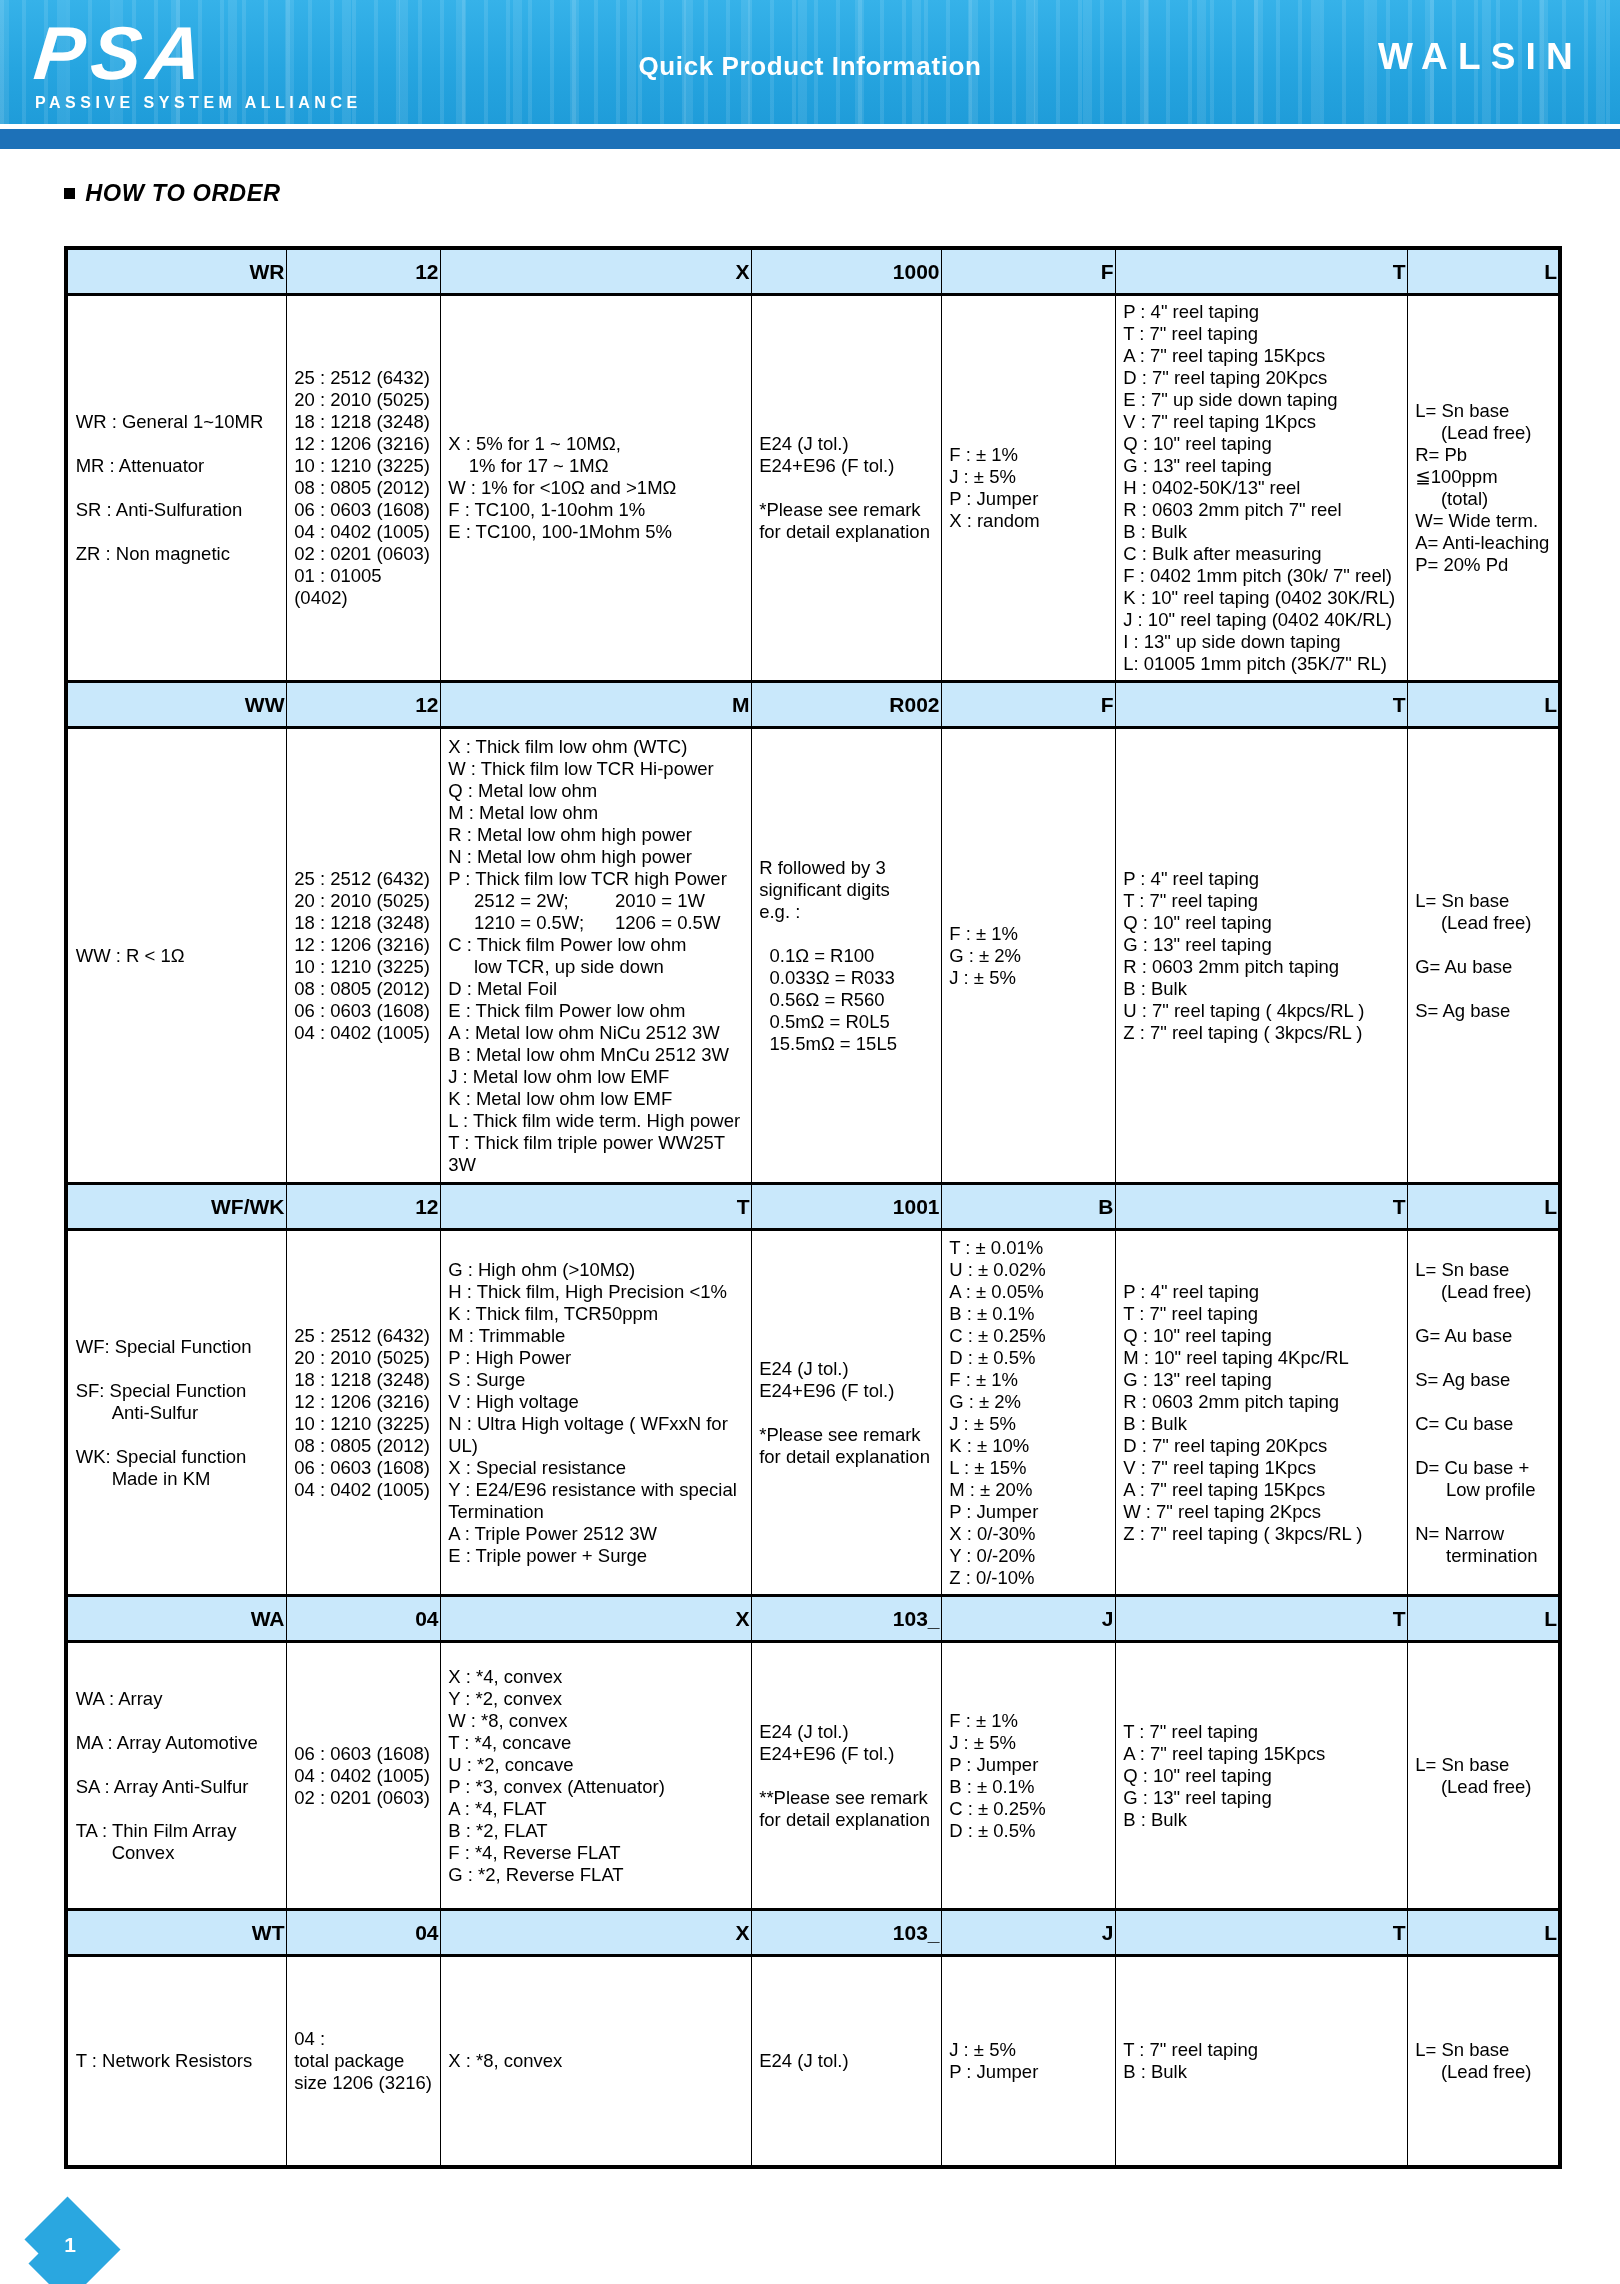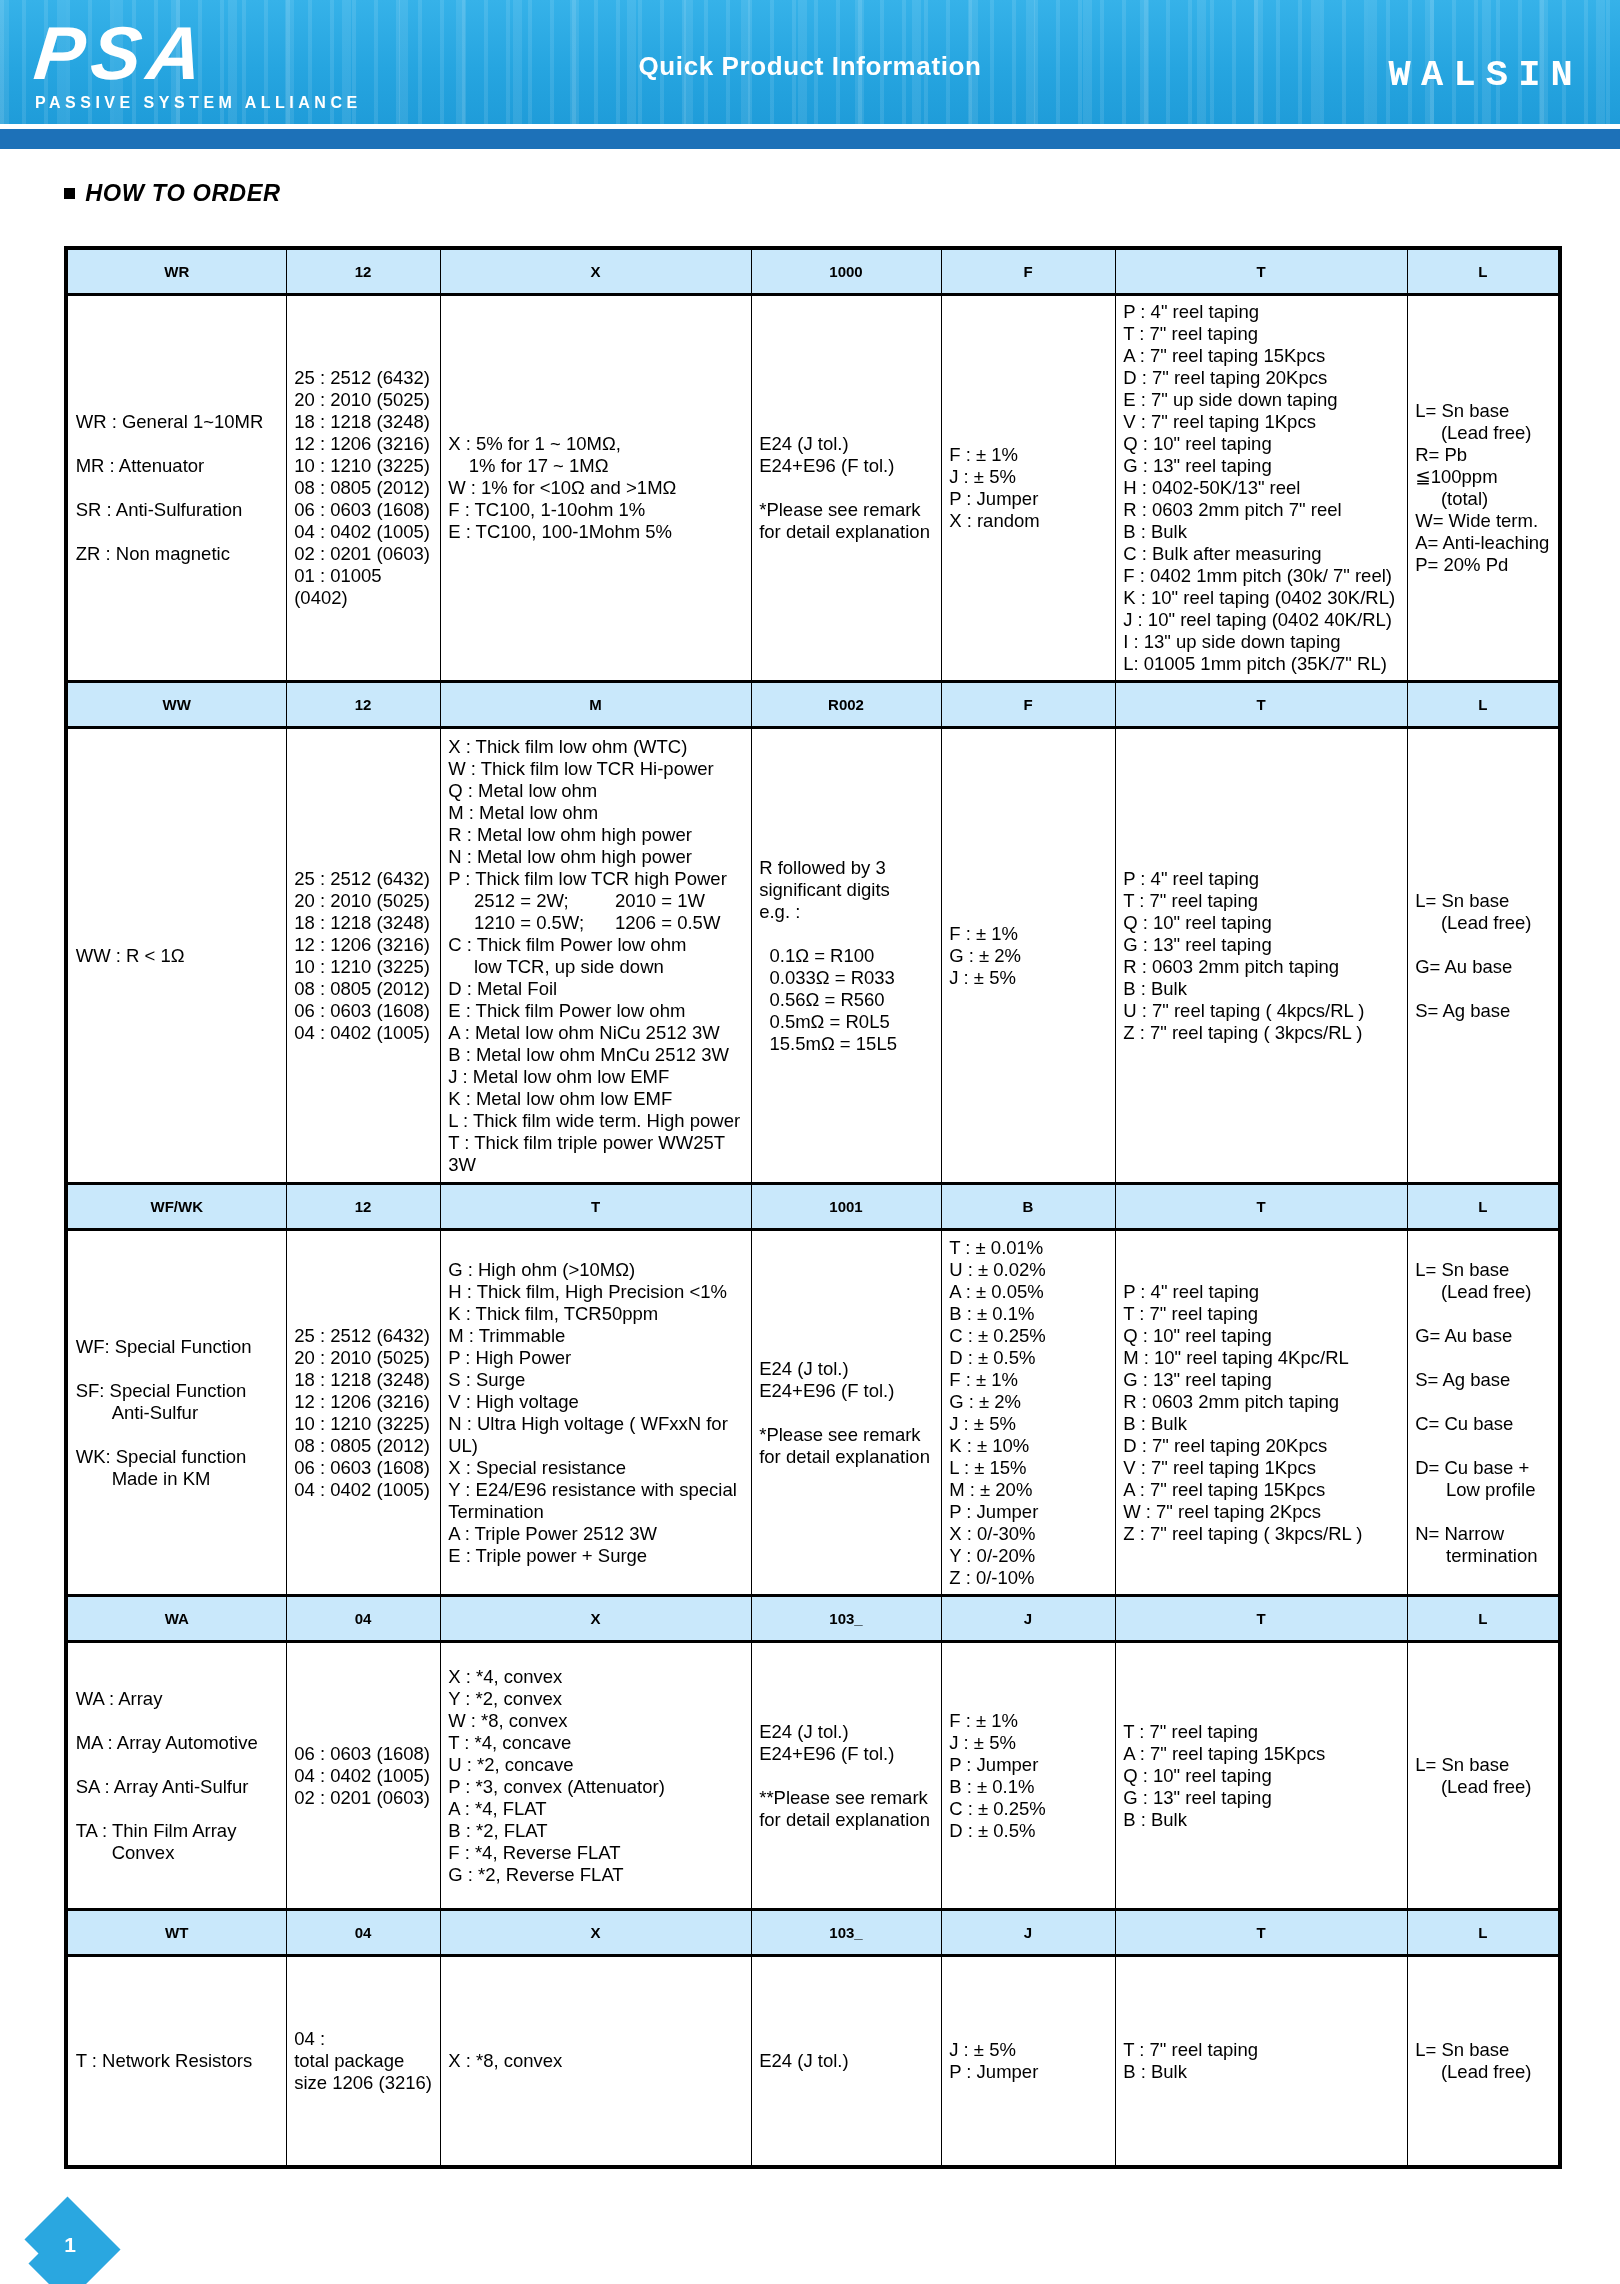--- a/index.html
+++ b/index.html
@@ -19,23 +19,23 @@
   .psa-main{
     font-size:75px;font-weight:bold;font-style:italic;letter-spacing:6.4px;
     line-height:70px;transform:skewX(-6deg);
   }
   .psa-sub{font-size:16px;letter-spacing:4.5px;margin-top:6px;font-weight:bold;}
   .band-title{
     position:absolute;left:0;top:51px;width:1620px;text-align:center;
     color:#fff;font-size:26px;font-weight:bold;letter-spacing:0.6px;
   }
   .walsin{
-    position:absolute;right:37px;top:54px;color:#fff;
+    position:absolute;right:37px;top:36px;color:#fff;
     font-size:37px;font-weight:bold;letter-spacing:10.2px;
-    font-family:Liberation Mono, monospace;
+    font-family:Liberation Sans, sans-serif;
   }
   .subbar{position:absolute;left:0;top:129px;width:1620px;height:20px;background:#1d71b8;}
 
   
   .section-head{position:absolute;left:64px;top:180px;display:flex;align-items:center;font-style:italic;}
   .bullet{width:11px;height:11px;background:#000;display:inline-block;margin-right:10.2px;}
   .section-title{font-size:23.6px;font-weight:bold;letter-spacing:0.6px;}
 
   
   table.order{
@@ -43,21 +43,21 @@
     border-collapse:collapse;table-layout:fixed;
     border:4.5px solid #000;
   }
   th,td{border:1.9px solid #000;overflow:hidden;}
   tr.head th{
     background:#1767b0;color:#fff;font-size:22px;font-weight:bold;
     text-decoration:underline;text-underline-offset:5.7px;
     height:75px;border-bottom:3.8px solid #000;padding:0 3.8px;
   }
   tr.code td{
-    background:#c9e8fb;font-size:15px;font-weight:bold;text-align:center;
+    background:#c9e8fb;font-size:21px;font-weight:bold;text-align:right;
     height:41px;border-top:3.8px solid #000;border-bottom:3.8px solid #000;
   }
   td.detail{
     vertical-align:middle;font-size:18.5px;line-height:22px;
     padding:5.1px 5.1px 5.1px 7.7px;background:#fff;
   }
   .line{white-space:pre-wrap;min-height:22px;}
   tr.g0{height:380px;} tr.g1{height:456px;} tr.g2{height:366px;}
   tr.g3{height:268px;} tr.g4{height:211px;}
 

